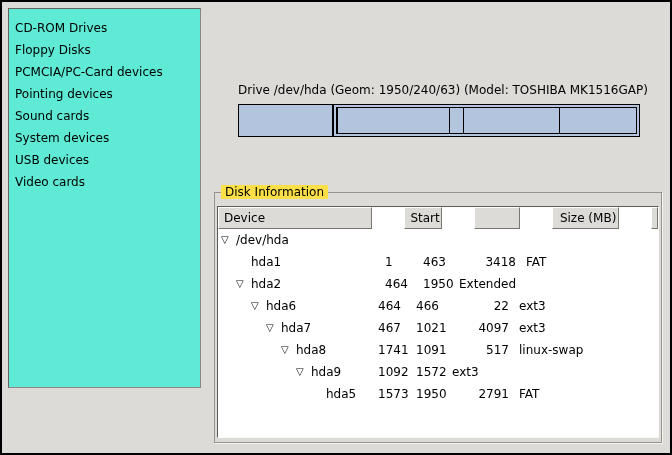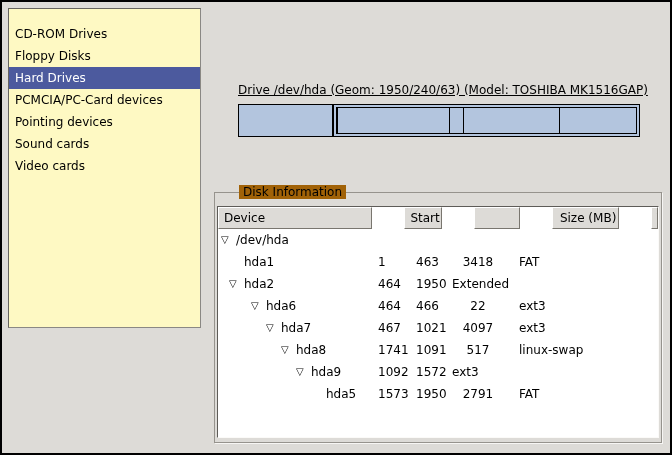--- a/index.html
+++ b/index.html
@@ -5,48 +5,48 @@
   html,body{margin:0;padding:0;}
   body{
     width:672px;height:455px;position:relative;
     font-family:"DejaVu Sans","Liberation Sans",sans-serif;
     font-size:12px;color:#000;background:#000;overflow:hidden;
   }
   .window{position:absolute;left:2px;top:2px;width:668px;height:451px;background:#dddbd7;}
 
   
   .sidebar{
-    position:absolute;left:6px;top:6px;width:193px;height:320px;
-    background:#fef9c3;border:1px solid #66645f;
+    position:absolute;left:6px;top:6px;width:193px;height:380px;
+    background:#5eead4;border:1px solid #66645f;
     border-right-color:#8a8884;border-bottom-color:#8a8884;
-    padding-top:14px;box-sizing:border-box;
+    padding-top:8px;box-sizing:border-box;
   }
   .side-item{
     height:22px;line-height:22px;padding-left:6px;
     white-space:nowrap;cursor:default;
   }
   .side-item.selected{background:#4c5a9e;color:#fff;}
 
   
-  .drive-title{position:absolute;left:236px;top:81px;width:402px;text-align:center;white-space:nowrap;text-decoration:underline;}
+  .drive-title{position:absolute;left:236px;top:81px;width:402px;text-align:center;white-space:nowrap;}
   .part-bar{position:absolute;left:236px;top:102px;width:402px;height:33px;display:flex;box-sizing:border-box;}
   .seg{background:#b3c5de;border:1px solid #000;box-sizing:border-box;}
   .seg-primary{width:23.74%;}
   .seg-extended{flex:1;padding:2px;display:flex;}
   .logical-wrap{flex:1;border:1px solid #000;display:flex;box-sizing:border-box;}
   .lseg{background:#b3c5de;box-sizing:border-box;border-right:1px solid #000;}
   .lseg:last-child{border-right:none;}
 
   
   .frame{
     position:absolute;left:212px;top:190px;width:448px;height:251px;
     border:1px solid #96938d;box-shadow:1px 1px 0 #f7f6f4;box-sizing:border-box;
   }
   .frame-label{
-    position:absolute;left:24px;top:-8px;background:#a16207;padding:0 4px;
+    position:absolute;left:6px;top:-8px;background:#fde047;padding:0 4px;
     white-space:nowrap;
   }
 
   
   .tree{
     position:absolute;left:2px;top:13px;width:442px;height:232px;
     background:#fff;border:1px solid;
     border-color:#5e5c58 #fbfaf8 #fbfaf8 #5e5c58;box-sizing:border-box;
   }
   .thead{display:flex;height:22px;gap:32px;}
@@ -56,42 +56,43 @@
     white-space:nowrap;overflow:hidden;cursor:default;
   }
   .c-device{width:155px;}
   .c-start{width:38px;}
   .c-end{width:36px;padding-left:44px;}
   .c-size{width:67px;text-align:center;}
   .c-type{flex:1;}
   .row{display:flex;height:22px;line-height:22px;}
   .cell{box-sizing:border-box;white-space:nowrap;overflow:hidden;}
   .cell.c-start,.cell.c-end,.cell.c-type{padding-left:5px;}
-  .cell.c-size{padding-right:5px;}
+  .cell.c-size{text-align:right;padding-right:5px;}
   .dev{display:flex;align-items:center;}
   .expander{
     display:inline-block;width:15px;text-align:left;font-size:10px;flex:none;
   }
-  .lvl0{padding-left:3px;}  .lvl1{padding-left:11px;}
+  .lvl0{padding-left:3px;}  .lvl1{padding-left:11px;margin-left:7px;}
   .lvl2{padding-left:33px;} .lvl3{padding-left:48px;}
   .lvl4{padding-left:63px;} .lvl5{padding-left:78px;}
   .lvl6{padding-left:93px;}
 </style>
 </head>
 <body>
 
 <div class="window">
 
   <div class="sidebar">
     <div class="side-item">CD-ROM Drives</div>
     <div class="side-item">Floppy Disks</div>
-    <div class="side-item selected">Hard Drives</div>
     <div class="side-item">PCMCIA/PC-Card devices</div>
     <div class="side-item">Pointing devices</div>
     <div class="side-item">Sound cards</div>
+    <div class="side-item">System devices</div>
+    <div class="side-item">USB devices</div>
     <div class="side-item">Video cards</div>
   </div>
 
   <div class="drive-title">Drive /dev/hda (Geom: 1950/240/63) (Model: TOSHIBA MK1516GAP)</div>
 
   <div class="part-bar">
     <div class="seg seg-primary"></div>
     <div class="seg seg-extended">
       <div class="logical-wrap">
         <div class="lseg" style="width:0.2%"></div>

